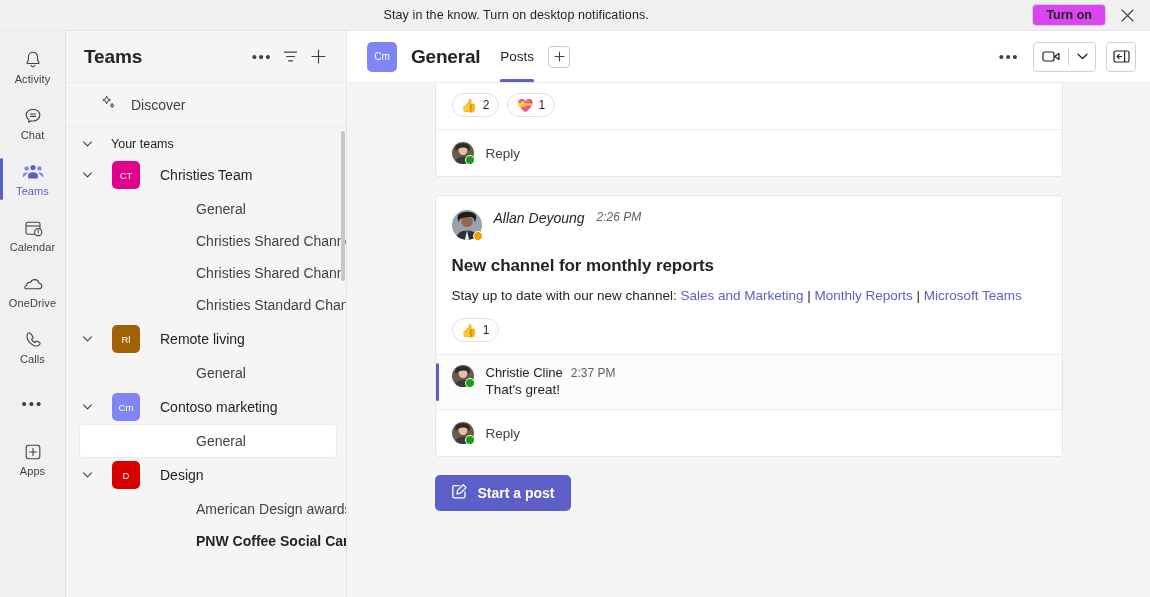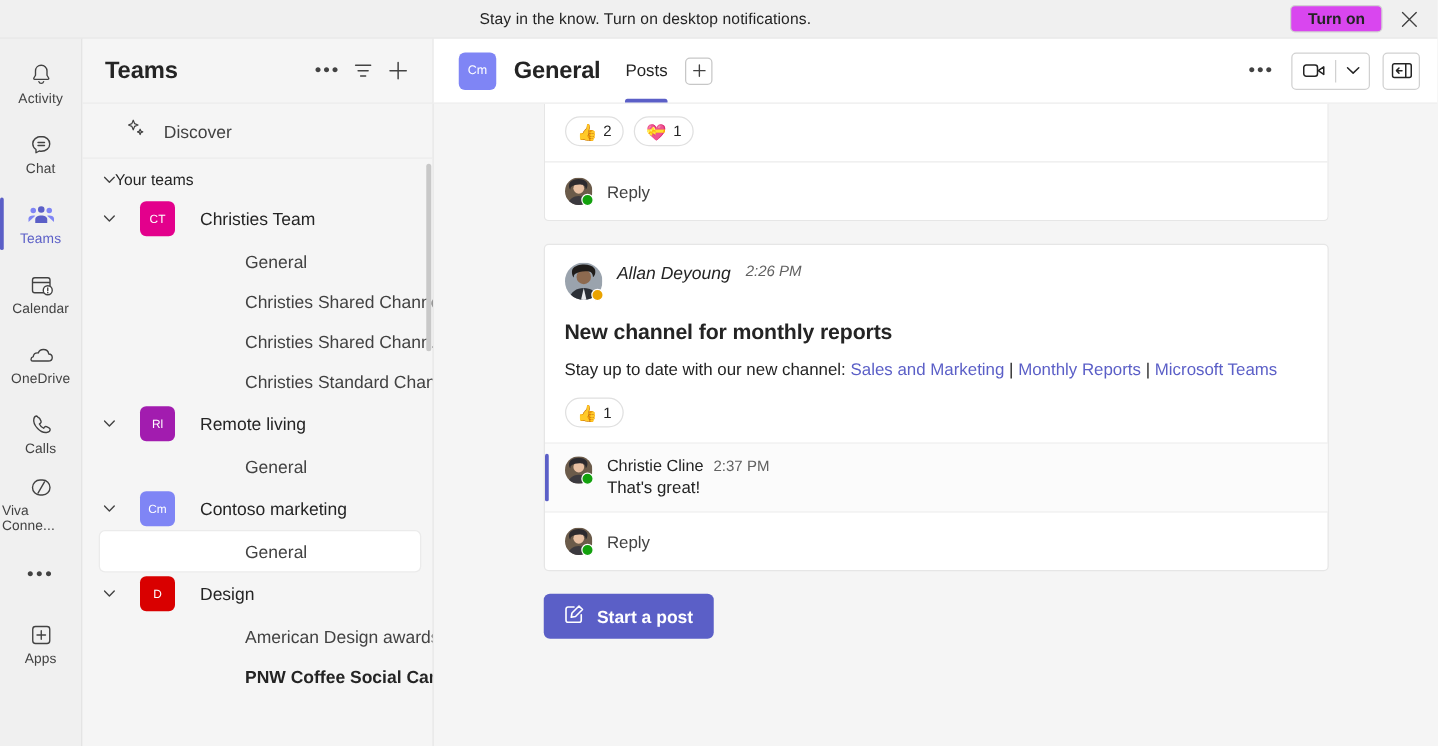--- a/index.html
+++ b/index.html
@@ -88,21 +88,21 @@
   .discover-row {
     height: 44px; display: flex; align-items: center; gap: 14px;
     padding-left: 34px; cursor: pointer;
     border-bottom: 1px solid #ebebeb;
   }
   .discover-label { font-size: 14px; color: #424242; }
 
   .team-list { flex: 1; overflow: hidden; padding-top: 4px; position: relative; }
 
   .group-head {
-    height: 26px; display: flex; align-items: center; gap: 0;
+    height: 26px; display: flex; align-items: center; gap: 19px;
     padding-left: 16px; cursor: pointer;
   }
   .group-head .gtext { font-size: 12.5px; color: #242424; }
   .caret { width: 10px; height: 10px; flex: 0 0 10px; display: flex; align-items: center; justify-content: center; color: #424242; }
   .caret svg { display: block; }
 
   .team-row {
     height: 36px; display: flex; align-items: center; gap: 20px;
     padding-left: 16px; cursor: pointer;
   }
@@ -310,29 +310,20 @@
 
       <div class="rail-item">
         <span class="rail-ico">
           <svg width="20" height="20" viewBox="0 0 20 20" fill="none">
               <path d="M6.4 2.8c-1 0-2 1-2.3 2.2-.5 2.3.8 5.5 3 7.8s5.5 3.5 7.8 3c1.2-.3 2.2-1.3 2.2-2.3 0-.5-.3-.9-.9-1.2l-2-1c-.6-.3-1.2-.1-1.6.4l-.7.9c-1.3-.6-2.8-2.1-3.4-3.4l.9-.7c.5-.4.7-1 .4-1.6l-1-2c-.3-.6-.7-.9-1.2-.9z" stroke="#424242" stroke-width="1.1" stroke-linejoin="round"></path>
             </svg>
         </span>
         <span class="rail-label">Calls</span>
       </div>
 
-      <div class="rail-item">
-        <span class="rail-ico">
-          <svg width="20" height="20" viewBox="0 0 20 20" fill="none">
-              <rect x="3" y="4" width="14" height="12" rx="6" stroke="#424242" stroke-width="1.1"></rect>
-              <path d="M12.6 5.5l-5.2 9" stroke="#424242" stroke-width="1.1" stroke-linecap="round"></path>
-            </svg>
-        </span>
-        <span class="rail-label">Viva Conne...</span>
-      </div>
 
       <div class="rail-item">
         <span class="rail-dots">•••</span>
       </div>
 
       <div class="rail-item">
         <span class="rail-ico">
           <svg width="20" height="20" viewBox="0 0 20 20" fill="none">
               <rect x="3.2" y="3.2" width="13.6" height="13.6" rx="2.2" stroke="#424242" stroke-width="1.1"></rect>
               <path d="M10 6.6v6.8M6.6 10h6.8" stroke="#424242" stroke-width="1.1" stroke-linecap="round"></path>
@@ -405,21 +396,21 @@
         <div class="chan-row">
           <span class="chan-name">Christies Standard Channel</span>
         </div>
 
         <div class="team-row">
           <span class="caret">
             <svg width="9" height="6" viewBox="0 0 9 6">
                 <path d="M0.6 0.8L4.5 4.8L8.4 0.8" fill="none" stroke="#424242" stroke-width="1.1" stroke-linecap="round" stroke-linejoin="round"></path>
               </svg>
           </span>
-          <span class="team-avatar" style="background:#a21caf">Rl</span>
+          <span class="team-avatar" style="background:#a16207">Rl</span>
           <span class="team-name">Remote living</span>
         </div>
         <div class="chan-row">
           <span class="chan-name">General</span>
         </div>
 
 
         <div class="team-row">
           <span class="caret">
             <svg width="9" height="6" viewBox="0 0 9 6">

